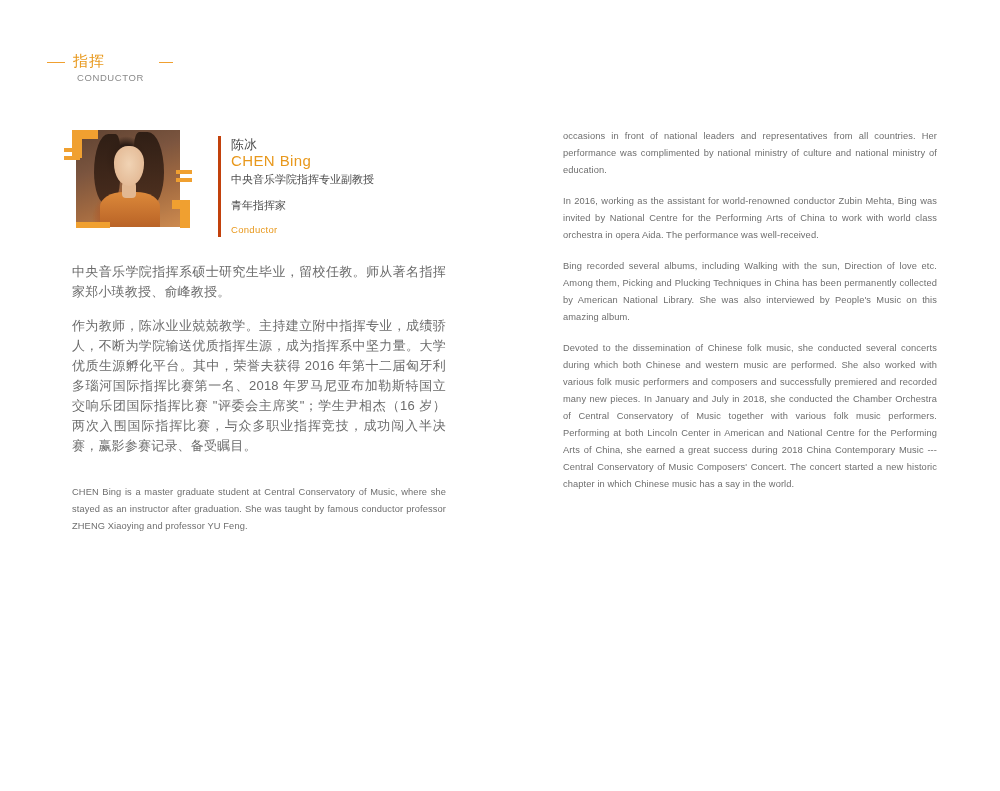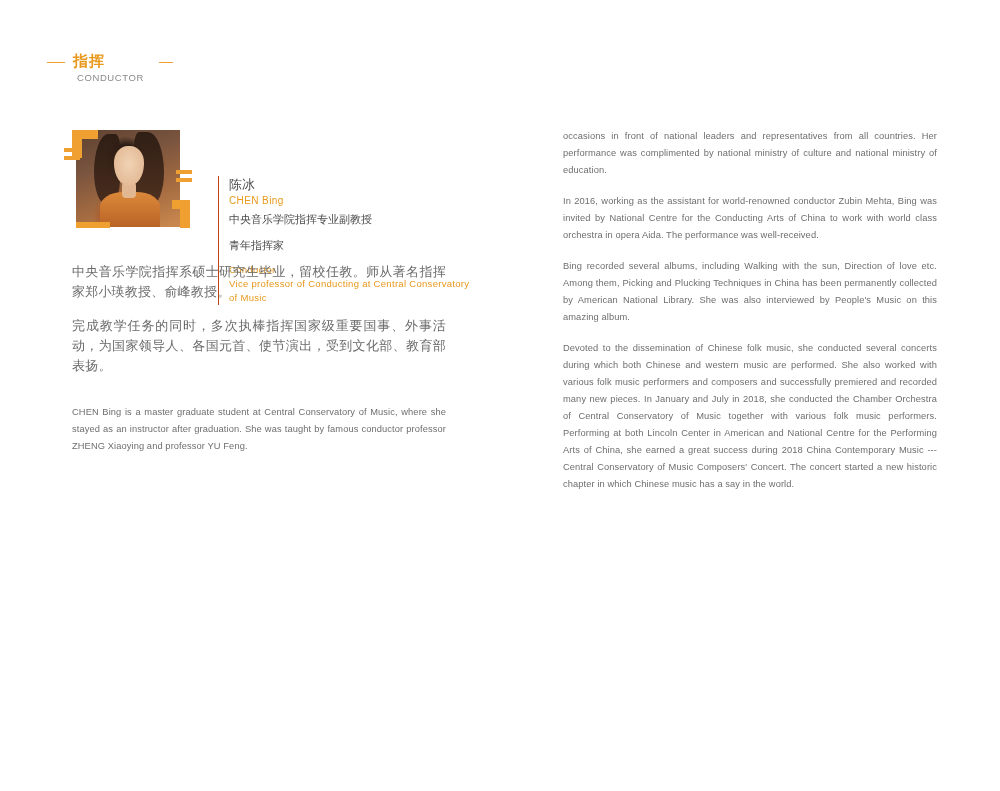--- a/index.html
+++ b/index.html
@@ -42,21 +42,21 @@
     top: 10px;
     width: 14px;
     height: 1px;
     background: #f0a030;
   }
   .header-cn {
     position: absolute;
     left: 18px;
     top: 0px;
     font-size: 15px;
-    font-weight: bold;
+    font-weight: normal;
     color: #e8981c;
     letter-spacing: 1px;
   }
   .header-en {
     position: absolute;
     left: 22px;
     top: 20px;
     font-size: 9.5px;
     color: #8a8a8a;
     letter-spacing: 0.6px;
@@ -184,30 +184,29 @@
     background: #f0a030;
   }
 
   
   .namecard {
     position: absolute;
     left: 218px;
     top: 136px;
     width: 250px;
     padding-left: 10px;
-    border-left: 1px solid #c2410c;
-    margin-top: 40px;
+    border-left: 3px solid #c2410c;
   }
   .name-cn {
     font-size: 13px;
     color: #4a4a4a;
     line-height: 17px;
   }
   .name-en {
-    font-size: 10px;
+    font-size: 15px;
     color: #e8981c;
     line-height: 16px;
     letter-spacing: .4px;
   }
   .title-cn {
     margin-top: 9px;
     font-size: 11px;
     color: #4a4a4a;
     line-height: 17px;
   }
@@ -282,31 +281,30 @@
     <div class="mark-br2"></div>
     <div class="mark-bottom"></div>
   </div>
 
   <div class="namecard">
     <div class="name-cn">陈冰</div>
     <div class="name-en">CHEN Bing</div>
     <div class="title-cn" style="margin-top:2px;">中央音乐学院指挥专业副教授</div>
     <div class="title-cn">青年指挥家</div>
     <div class="title-en">Conductor</div>
-    <div class="title-en" style="margin-top:0;">Vice professor of Conducting at Central Conservatory of Music</div>
   </div>
 
   <div class="col-left">
     <p class="cn">中央音乐学院指挥系硕士研究生毕业，留校任教。师从著名指挥家郑小瑛教授、俞峰教授。</p>
-    <p class="cn">完成教学任务的同时，多次执棒指挥国家级重要国事、外事活动，为国家领导人、各国元首、使节演出，受到文化部、教育部表扬。</p>
+    <p class="cn">作为教师，陈冰业业兢兢教学。主持建立附中指挥专业，成绩骄人，不断为学院输送优质指挥生源，成为指挥系中坚力量。大学优质生源孵化平台。其中，荣誉夫获得 2016 年第十二届匈牙利多瑙河国际指挥比赛第一名、2018 年罗马尼亚布加勒斯特国立交响乐团国际指挥比赛 "评委会主席奖"；学生尹相杰（16 岁）两次入围国际指挥比赛，与众多职业指挥竞技，成功闯入半决赛，赢影参赛记录、备受瞩目。</p>
     <div class="spacer-en"></div>
     <p class="en">CHEN Bing is a master graduate student at Central Conservatory of Music, where she stayed as an instructor after graduation. She was taught by famous conductor professor ZHENG Xiaoying and professor YU Feng.</p>
 
   </div>
 
   <div class="col-right">
     <p class="en">occasions in front of national leaders and representatives from all countries. Her performance was complimented by national ministry of culture and national ministry of education.</p>
-    <p class="en">In 2016, working as the assistant for world-renowned conductor Zubin Mehta, Bing was invited by National Centre for the Conducting Arts of China to work with world class orchestra in opera Aida. The performance was well-received.</p>
+    <p class="en">In 2016, working as the assistant for world-renowned conductor Zubin Mehta, Bing was invited by National Centre for the Performing Arts of China to work with world class orchestra in opera Aida. The performance was well-received.</p>
     <p class="en">Bing recorded several albums, including Walking with the sun, Direction of love etc. Among them, Picking and Plucking Techniques in China has been permanently collected by American National Library. She was also interviewed by People's Music on this amazing album.</p>
     <p class="en">Devoted to the dissemination of Chinese folk music, she conducted several concerts during which both Chinese and western music are performed. She also worked with various folk music performers and composers and successfully premiered and recorded many new pieces. In January and July in 2018, she conducted the Chamber Orchestra of Central Conservatory of Music together with various folk music performers. Performing at both Lincoln Center in American and National Centre for the Performing Arts of China, she earned a great success during 2018 China Contemporary Music --- Central Conservatory of Music Composers' Concert. The concert started a new historic chapter in which Chinese music has a say in the world.</p>
   </div>
 
 </div>
 
 </body></html>

